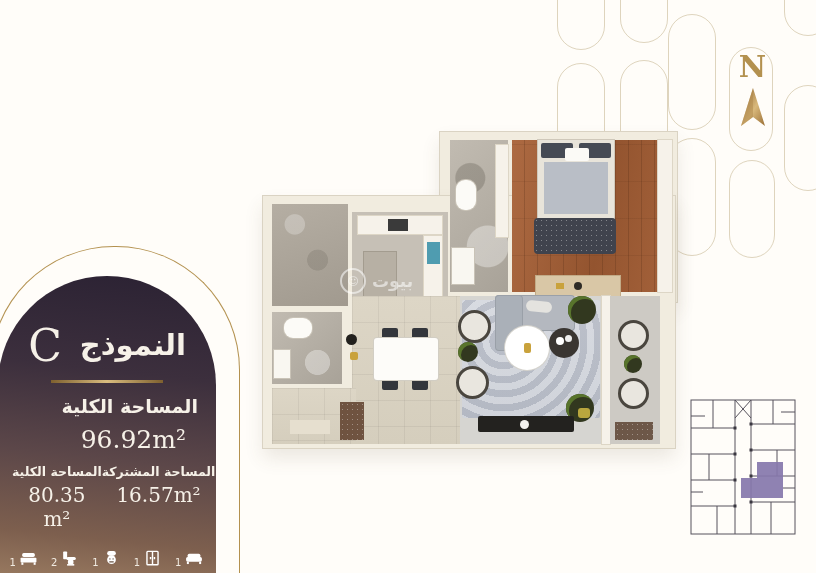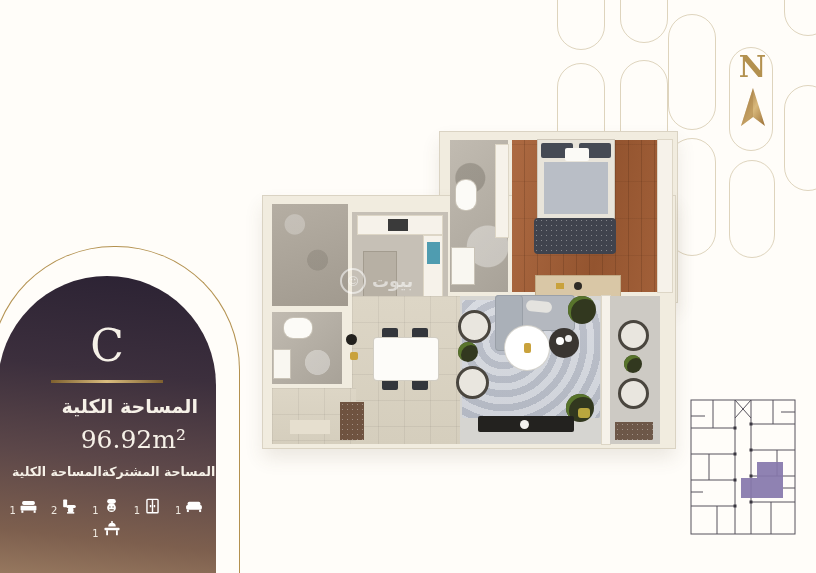--- a/index.html
+++ b/index.html
@@ -217,30 +217,33 @@
       <rect x="66.5" y="82.5" width="3" height="3"></rect>
         <rect x="66.5" y="108.5" width="3" height="3"></rect>
     </g>
   </svg>
 
   <div class="arch-outline"></div>
   <div class="arch-panel">
     <div class="arch-content">
       <div class="title-row">
         <span class="model-letter">C</span>
+        <span class="model-label" dir="rtl">النموذج</span>
       </div>
       <div class="gold-divider"></div>
       <div class="total-label" dir="rtl">المساحة الكلية</div>
       <div class="total-value">96.92m²</div>
       <div class="cols">
         <div class="col">
           <div class="col-label" dir="rtl">المساحة الكلية</div>
+          <div class="col-value">80.35 m²</div>
         </div>
         <div class="col">
           <div class="col-label" dir="rtl">المساحة المشتركة</div>
+          <div class="col-value">16.57m²</div>
         </div>
       </div>
 
       <div class="amen">
         <div class="amen-item">
           <span class="amen-count">1</span>
           <svg width="19" height="19" viewBox="0 0 24 24" fill="#fff">
             <rect x="4" y="5" width="16" height="5" rx="2"></rect>
               <rect x="2" y="11" width="20" height="6" rx="1"></rect>
             <rect x="3" y="17" width="2.5" height="3"></rect>

